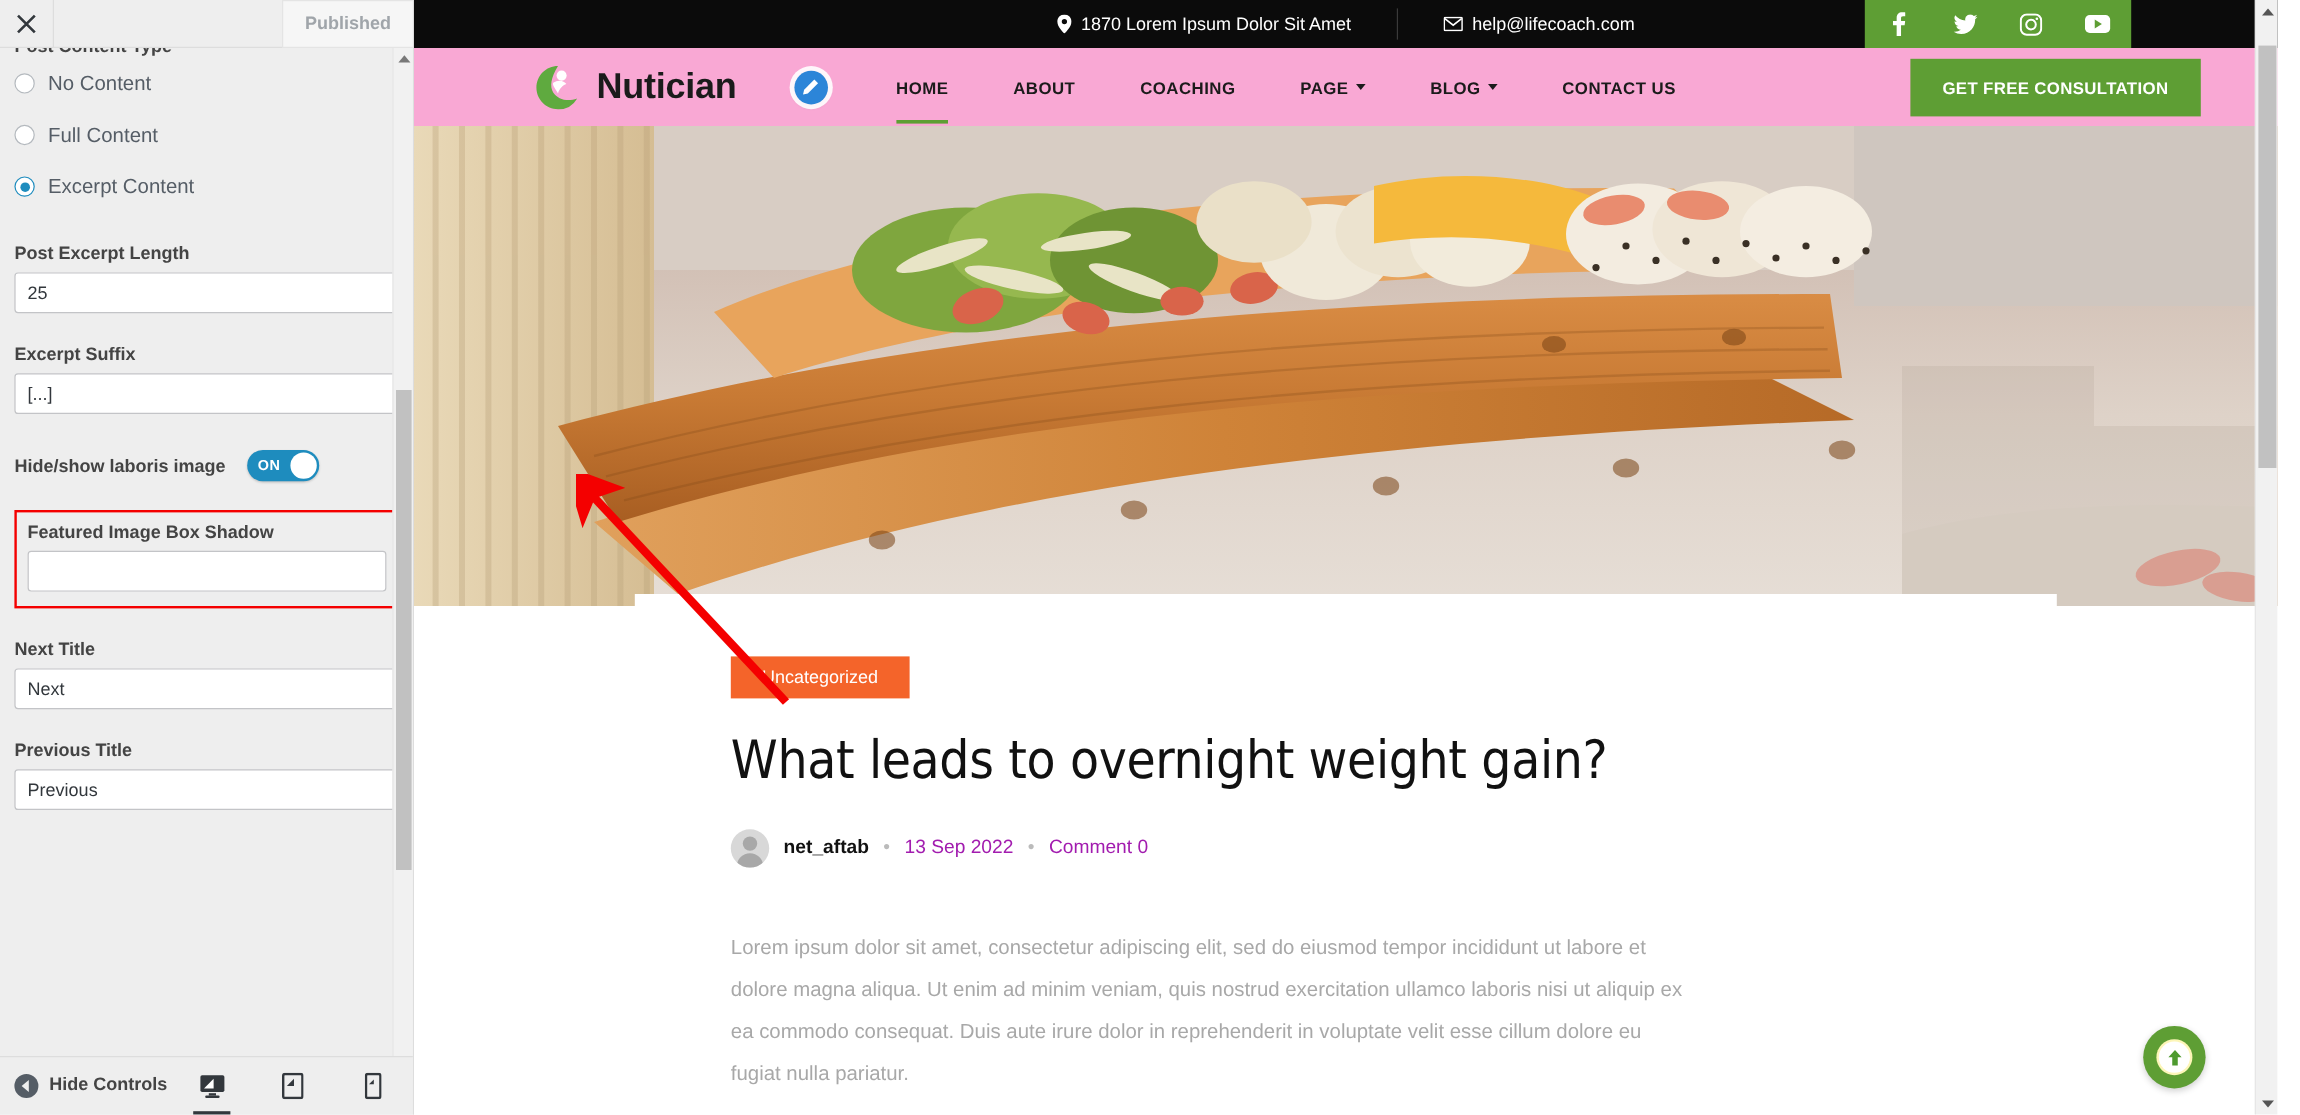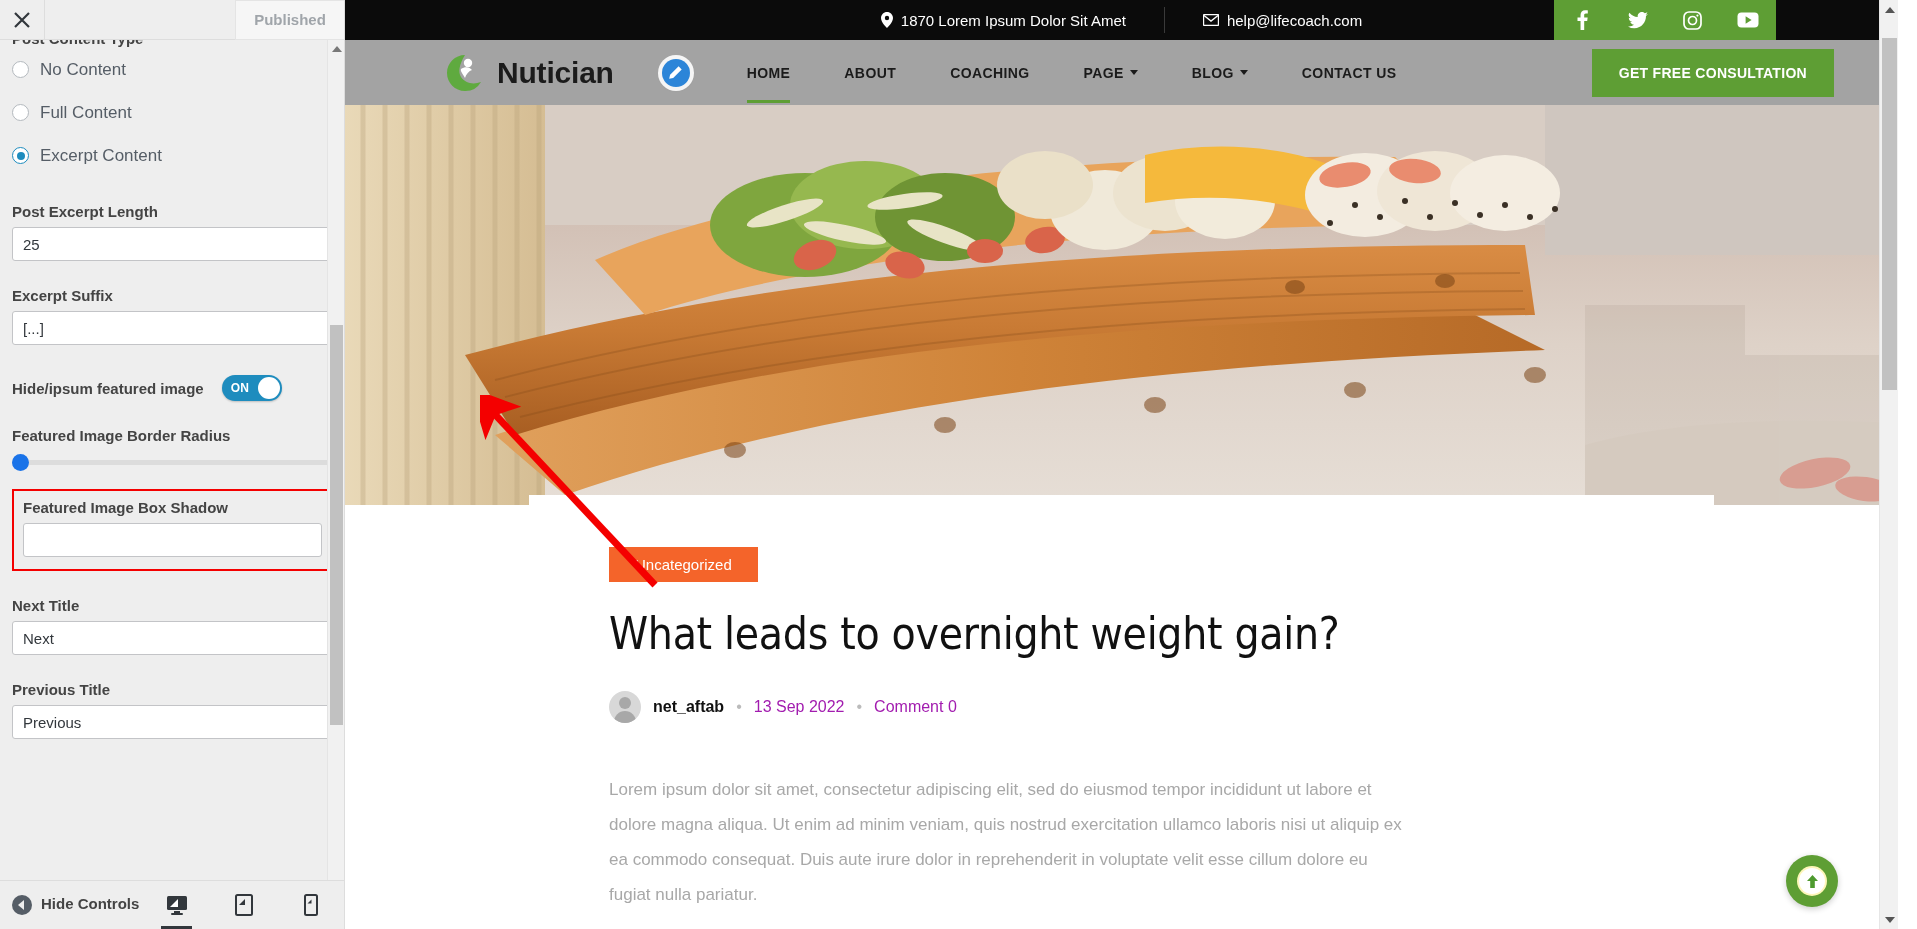--- a/index.html
+++ b/index.html
@@ -229,21 +229,21 @@
     display: flex; align-items: center; justify-content: center; gap: 0;
   }
   .social-btn {
     width: 55px; height: 40px;
     display: flex; align-items: center; justify-content: center;
     cursor: pointer;
   }
 
   
   .site-nav {
-    height: 65px; background: #a3a3a3;
+    height: 65px; background: #f9a8d4;
     display: flex; align-items: center;
     position: relative;
   }
   .brand { display: flex; align-items: center; gap: 10px; margin-left: 98px; }
   .brand-name { font-size: 30px; font-weight: bold; color: #1b1b1b; letter-spacing: -.2px; }
   .nav-links { display: flex; align-items: center; gap: 16px; margin-left: 48px; }
   .nav-edit-icon {
     width: 28px; height: 28px; border-radius: 50%;
     background: #2c85d8;
     display: flex; align-items: center; justify-content: center;
@@ -411,33 +411,27 @@
         <div class="field-label">Post Excerpt Length</div>
         <input class="text-input" type="text" value="25" style="">
       </div>
 
       <div class="field-group">
         <div class="field-label">Excerpt Suffix</div>
         <input class="text-input" type="text" value="[...]" style="">
       </div>
 
       <div class="toggle-row">
-        <div class="field-label">Hide/ipsum featured image</div>
+        <div class="field-label">Hide/show laboris image</div>
         <div class="toggle">
           <span class="t-text">ON</span>
           <span class="t-knob"></span>
         </div>
       </div>
 
-      <div class="slider-wrap">
-        <div class="field-label">Featured Image Border Radius</div>
-        <div class="slider-track">
-          <span class="slider-thumb"></span>
-        </div>
-      </div>
 
       <div class="highlight-box">
         <div class="field-label">Featured Image Box Shadow</div>
         <input class="text-input" type="text" value="" style="">
       </div>
 
       <div class="field-group">
         <div class="field-label">Next Title</div>
         <input class="text-input" type="text" value="Next" style="">
       </div>

